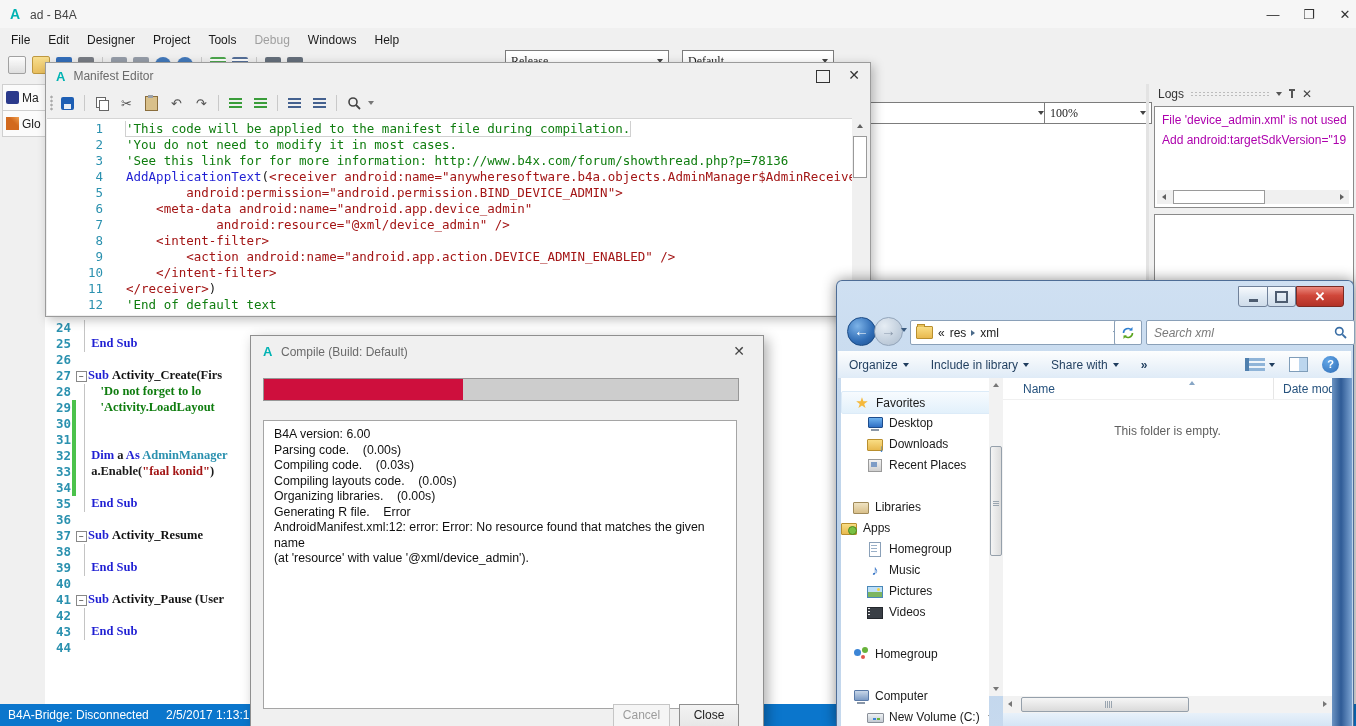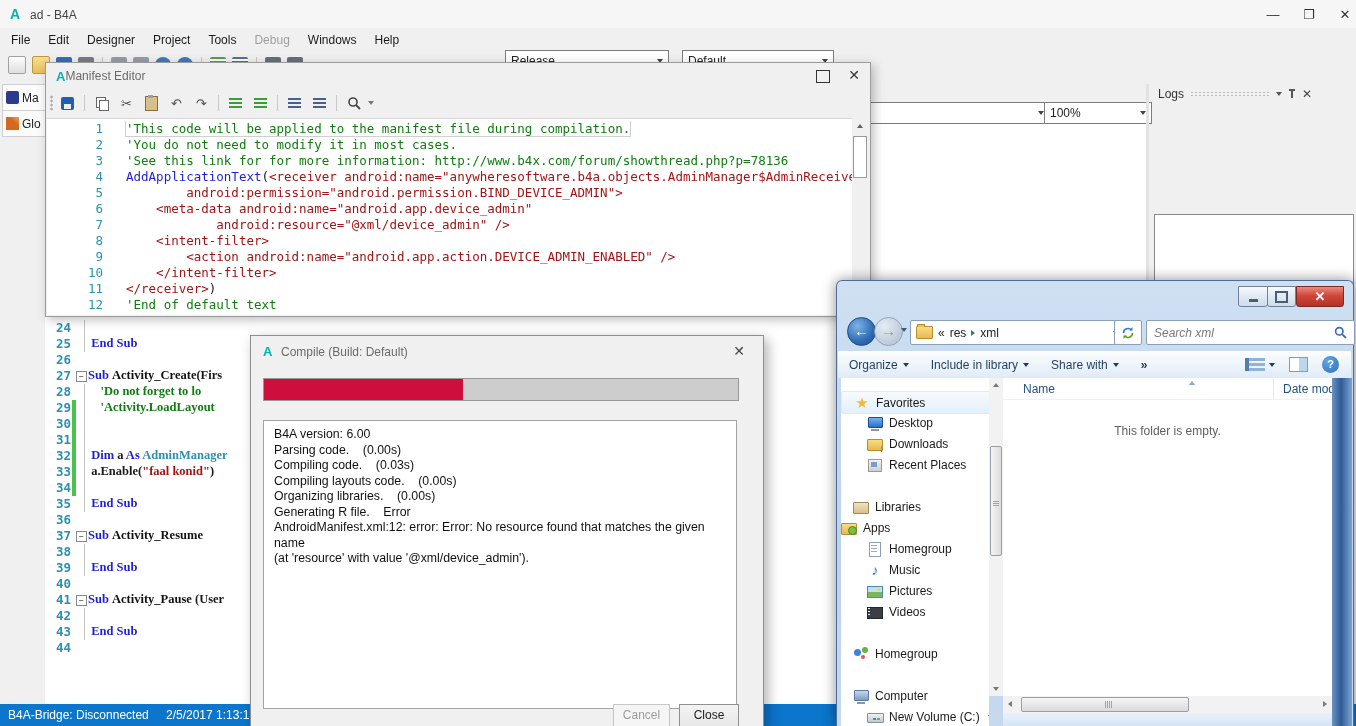--- a/index.html
+++ b/index.html
@@ -14,21 +14,21 @@
   
   #b4a-title{left:0;top:0;width:1356px;height:28px;background:#f6f6f6;}
   #b4a-logo{left:10px;top:6px;font-weight:bold;font-size:14px;color:#00b3b3;}
   #b4a-title-text{left:30px;top:8px;color:#444;}
   .winctl{top:6px;width:22px;height:18px;text-align:center;color:#333;font-size:13px;line-height:18px;}
   #menubar{left:2px;top:28px;height:24px;display:flex;align-items:center;}
   .menu-item{padding:4px 9px;color:#1a1a1a;}
   .menu-item.disabled{color:#9f9f9f;}
   #b4a-toolbar{left:0;top:52px;width:1356px;height:26px;background:#f0f0f0;display:flex;align-items:center;gap:6px;padding-left:8px;}
   .tb-ico{width:16px;height:16px;border-radius:2px;opacity:.9;}
-  .combo{background:#fff;border:1px solid #7c7c7c;height:20px;display:flex;align-items:center;font-size:12px;padding:0 5px;color:#222;}
+  .combo{background:#fff;border:1px solid #7c7c7c;height:20px;display:flex;align-items:center;font-size:12px;padding:0 5px;color:#222;font-family:Liberation Serif, serif;}
   .combo .tD{margin-left:auto;color:#444;}
   #combo-release{left:505px;top:50px;width:152px;}
   #combo-default{left:682px;top:50px;width:140px;}
   .side-tab{left:2px;width:43px;height:25px;background:#fbfbfb;border:1px solid #cfcfcf;display:flex;align-items:center;gap:3px;padding-left:3px;overflow:hidden;}
   #editor-bg{left:45px;top:122px;width:1101px;height:582px;background:#fff;border-top:1px solid #d8d8d8;}
   #mod-combo{left:820px;top:102px;width:218px;}
   #zoom-combo{left:1044px;top:102px;width:96px;}
   #vsplit{left:1146px;top:84px;width:3px;height:620px;background:#e3e3e3;}
 
   
@@ -58,21 +58,21 @@
   #logs-thumb{position:absolute;left:16px;top:0;width:92px;height:14px;background:#fff;border:1px solid #9a9a9a;box-sizing:border-box;}
   #logs-box2{left:1154px;top:214px;width:198px;height:98px;}
   #statusbar{left:0;top:704px;width:1356px;height:22px;background:#0b76cc;color:#fff;display:flex;align-items:center;}
   #status-left{padding-left:8px;width:150px;}
   #status-time{padding-left:8px;white-space:nowrap;}
 
   
   #mwin{left:45px;top:62px;width:824px;height:253px;background:#f0f0f0;border:1px solid #9b9b9b;box-shadow:3px 3px 10px rgba(0,0,0,.25);z-index:10;}
   #mwin-title{left:0;top:0;width:100%;height:26px;display:flex;align-items:center;}
   #mwin-logo{margin-left:10px;font-weight:bold;font-size:13px;color:#00b3b3;}
-  #mwin-title-text{margin-left:0;color:#6a6a6a;}
+  #mwin-title-text{margin-left:8px;color:#6a6a6a;}
   #mwin-max{left:770px;top:7px;width:12px;height:11px;border:1px solid #333;}
   #mwin-close{left:799px;top:3px;width:18px;height:18px;text-align:center;font-size:14px;color:#333;line-height:18px;}
   #mwin-toolbar{left:0;top:26px;width:100%;height:28px;display:flex;align-items:center;gap:4px;padding-left:4px;}
   .grip-v{width:3px;height:16px;background-image:radial-gradient(#a9a9a9 1px,transparent 1.2px);background-size:3px 4px;}
   .mi{width:21px;height:20px;display:flex;align-items:center;justify-content:center;font-size:13px;color:#555;}
   .sep-v{width:1px;height:16px;background:#c9c9c9;margin:0 2px;}
   .i-save{width:13px;height:13px;background:#1e5fb4;border-radius:2px;position:relative;}
   .i-save:after{content:"";position:absolute;left:3px;bottom:1px;width:7px;height:5px;background:#e8eef6;}
   .i-copy{width:12px;height:13px;position:relative;}
   .i-copy:before,.i-copy:after{content:"";position:absolute;width:8px;height:9px;background:#fff;border:1px solid #666;}
@@ -262,20 +262,35 @@
       <div class="cl"><span class="ln">44</span><span class="ct"></span></div>
     </div>
 
   <div class="abs" id="logs-head">
     <span>Logs</span>
     <span id="logs-dots"></span>
     <span class="tD" style="color:#555"></span>
     <span class="pin"></span>
     <span style="color:#444;font-size:12px">✕</span>
   </div>
+  <div class="abs logbox" id="logs-box1">
+    <div id="logs-lines">
+        <div class="log-line">File 'device_admin.xml' is not used</div>
+        <div class="log-line">Add android:targetSdkVersion="19</div>
+      </div>
+    <div id="logs-hscroll">
+      <span class="sbarrow" style="left:0">
+          <span class="tL"></span>
+        </span>
+      <span id="logs-thumb"></span>
+      <span class="sbarrow" style="right:0;left:auto">
+          <span class="tR"></span>
+        </span>
+    </div>
+  </div>
   <div class="abs logbox" id="logs-box2"></div>
 
   <div class="abs" id="statusbar">
     <span id="status-left">B4A-Bridge: Disconnected</span>
     <span id="status-time">2/5/2017 1:13:10</span>
   </div>
 
   <div class="abs" id="mwin">
     <div class="abs" id="mwin-title">
       <span id="mwin-logo">A</span>

